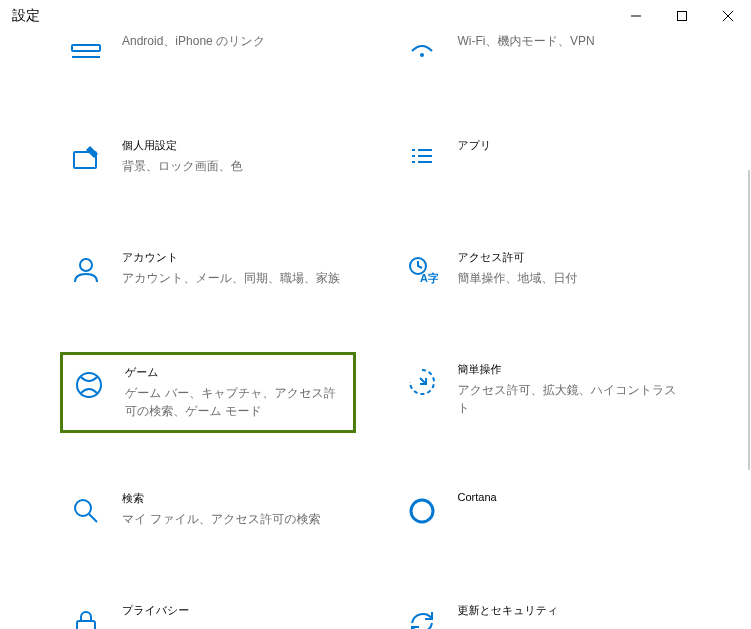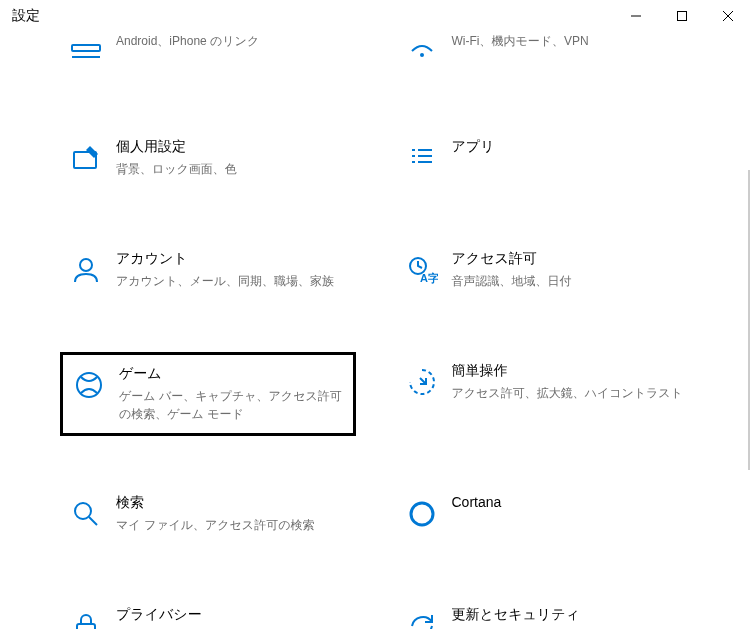--- a/index.html
+++ b/index.html
@@ -47,36 +47,36 @@
   row-gap: 48px;
 }
 .tile {
   display: flex;
   align-items: flex-start;
   padding: 10px 8px;
   cursor: pointer;
   min-height: 64px;
 }
 .tile.highlighted {
-  border: 3px solid #000000;
+  border: 3px solid #4d7c0f;
 }
 .tile-icon {
   width: 36px;
   height: 36px;
   flex-shrink: 0;
   display: flex;
   align-items: center;
   justify-content: center;
   color: #0078d4;
-  margin-right: 12px;
+  margin-right: 18px;
   margin-top: 2px;
 }
 .tile-text { flex: 1; }
 .tile-title {
-  font-size: 14px;
+  font-size: 11px;
   color: #000;
   margin-bottom: 4px;
 }
 .tile-subtitle {
   font-size: 12px;
   color: #6d6d6d;
   line-height: 1.5;
 }
 
 .scroll-indicator {
@@ -185,21 +185,21 @@
     <div class="tile">
       <div class="tile-icon">
         <svg width="32" height="32" viewBox="0 0 32 32" stroke="#0078d4" stroke-width="2" fill="none">
           <circle cx="12" cy="12" r="8"></circle>
             <path d="M12 7 L12 12 L16 14"></path>
           <text x="14" y="28" font-size="11" fill="#0078d4" stroke="none" font-weight="bold">A字</text>
         </svg>
       </div>
       <div class="tile-text">
         <div class="tile-title">アクセス許可</div>
-        <div class="tile-subtitle">音声認識、地域、日付</div>
+        <div class="tile-subtitle">簡単操作、地域、日付</div>
       </div>
     </div>
 
     <div class="tile highlighted">
       <div class="tile-icon">
         <svg width="32" height="32" viewBox="0 0 32 32" stroke="#0078d4" stroke-width="2" fill="none">
           <circle cx="16" cy="16" r="12"></circle>
             <path d="M8 8 Q16 16 24 8"></path>
             <path d="M8 24 Q16 16 24 24"></path>
         </svg>

